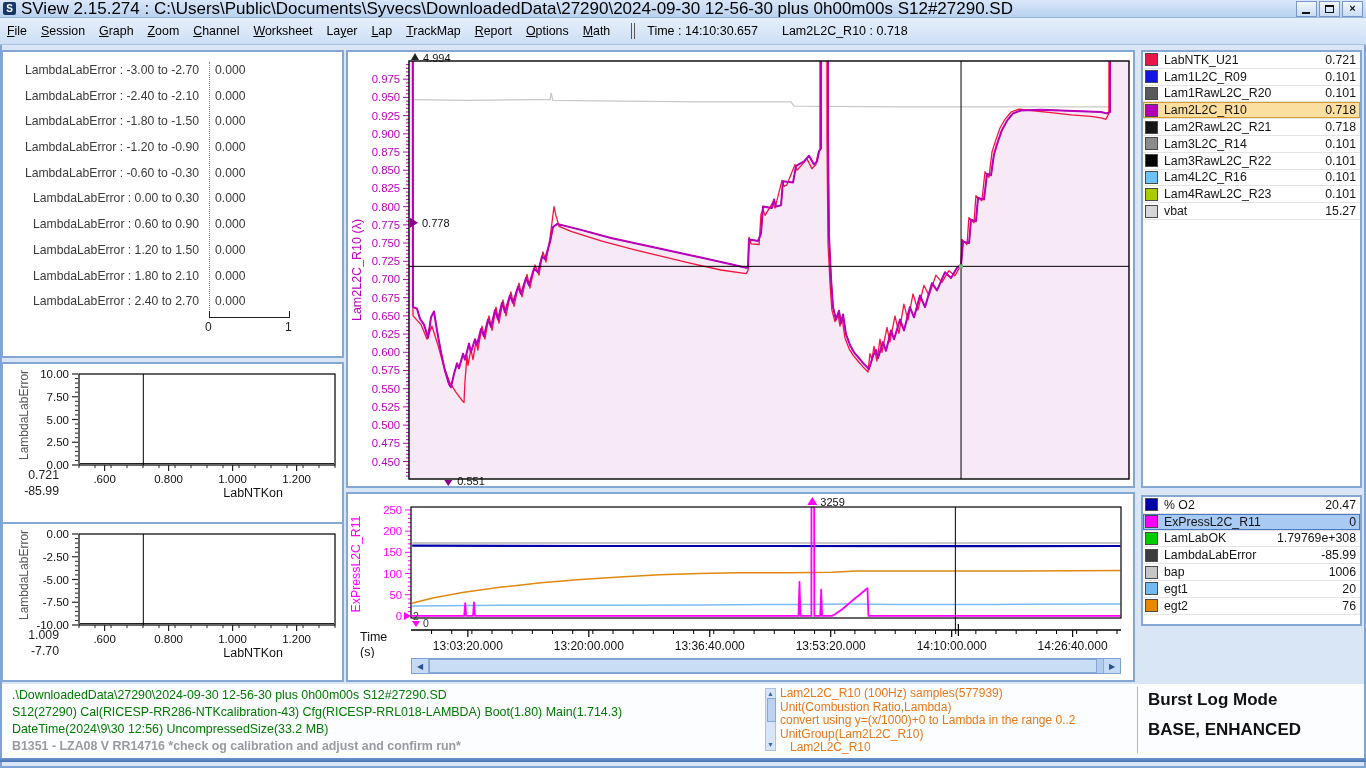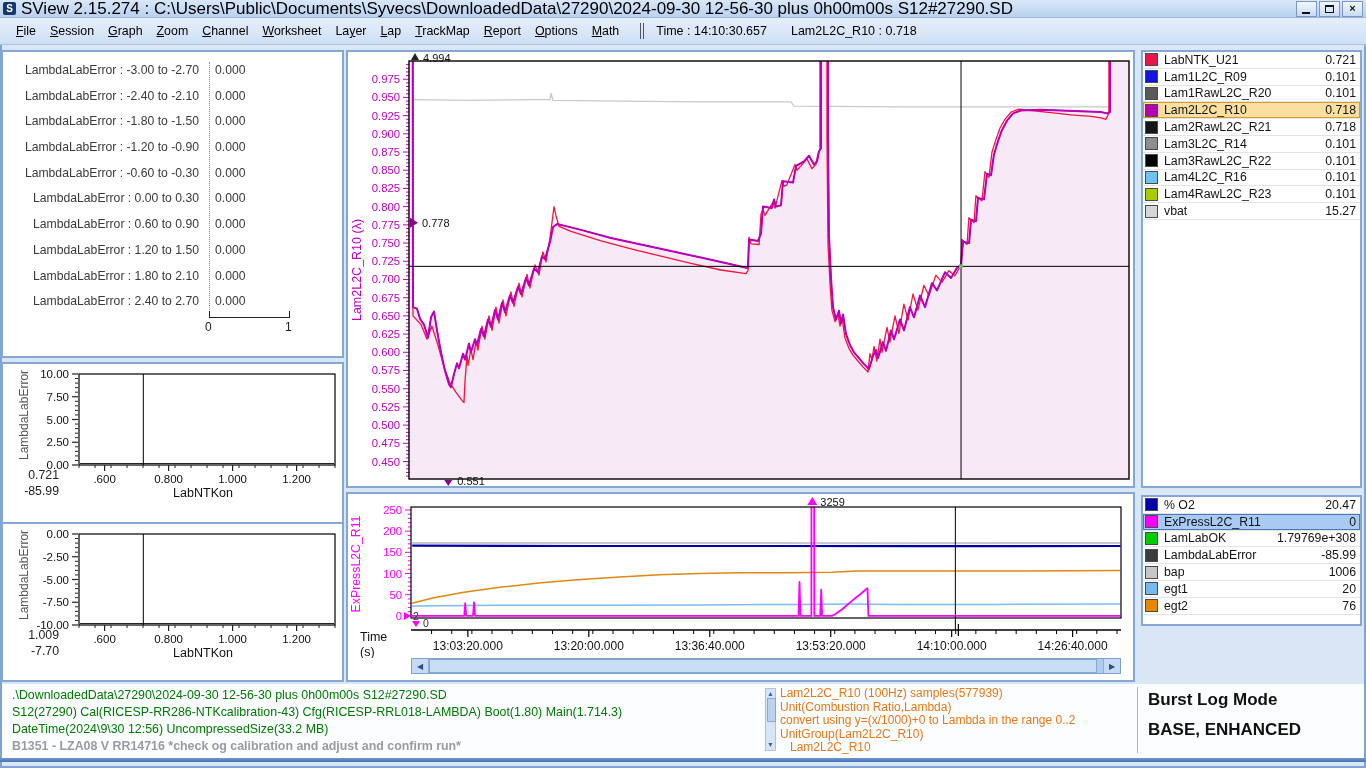--- a/index.html
+++ b/index.html
@@ -15,41 +15,41 @@
   .title-text{font-size:17px;color:#000;white-space:nowrap;overflow:hidden;flex:1;}
   .tb-btns{display:flex;gap:2px;margin-left:6px;flex:none;}
   .tb{width:19px;height:14px;border:1px solid #7A96C8;background:linear-gradient(#F2F7FE,#C8DCF4);position:relative;}
   .gl-min{position:absolute;left:5px;bottom:2px;width:8px;height:2px;background:#111;}
   .gl-max{position:absolute;left:5px;top:3px;width:9px;height:8px;border:1px solid #111;border-top-width:2px;box-sizing:border-box;}
   .gl-close{position:absolute;left:0;top:0;width:100%;text-align:center;font-size:11px;line-height:12px;font-weight:bold;color:#111;}
   
   #menubar{position:absolute;left:0;top:18px;width:1366px;height:27px;
     background:linear-gradient(#E6EFFB,#CDDFF5);border-bottom:1px solid #A8C2E2;
     display:flex;align-items:center;box-sizing:border-box;}
-  #menu-items{display:flex;align-items:center;height:100%;padding-left:9px;}
+  #menu-items{display:flex;align-items:center;height:100%;}
   .menu-item{padding:0 7px;font-size:12.4px;color:#000;line-height:26px;}
   .menu-sep{width:2px;height:16px;border-left:1px solid #555;border-right:1px solid #555;margin:0 12px 0 14px;}
   .menu-readout{font-size:12.5px;color:#000;display:flex;gap:24px;white-space:nowrap;}
   
   .panel{position:absolute;background:#fff;border:2px solid #84A7D4;box-sizing:border-box;overflow:hidden;}
   
   #hist-rows{position:absolute;left:0;top:6px;width:339px;}
   .hist-row{position:relative;height:25.7px;line-height:25.7px;font-size:12.2px;color:#3A3A3A;}
   .hist-label{position:absolute;right:143px;white-space:nowrap;}
   .hist-val{position:absolute;left:212px;}
   .hist-dotline{position:absolute;left:206px;top:10px;height:248px;border-left:1px dotted #8A8A8A;}
   .hist-axline{position:absolute;left:206px;top:265px;width:81px;height:1px;background:#222;}
   .hist-tick{position:absolute;top:259px;width:1px;height:6px;background:#222;}
   .hist-axlab{position:absolute;top:268px;font-size:12px;color:#222;}
   
   .vlab{position:absolute;left:14px;top:96px;transform:rotate(-90deg);transform-origin:0 0;
         font-size:12px;color:#555;white-space:nowrap;}
   .sc-r1{position:absolute;left:8px;top:104px;width:48px;text-align:right;font-size:12.3px;color:#222;}
   .sc-r2{position:absolute;left:8px;top:120px;width:48px;text-align:right;font-size:12.3px;color:#222;}
-  .sc-xlab{position:absolute;left:120px;top:122px;width:160px;text-align:center;font-size:12.5px;color:#111;}
+  .sc-xlab{position:absolute;left:120px;top:122px;width:160px;text-align:right;font-size:12.5px;color:#111;}
   
   .ch-row{display:flex;align-items:center;height:15.8px;border-bottom:1px solid #E4E4E4;padding:0 4px 0 2px;}
   .swatch{width:11px;height:11px;border:1px solid #4A4A4A;margin-right:6px;flex:none;box-sizing:content-box;}
   .ch-name{flex:1;font-size:12.3px;color:#141414;white-space:nowrap;overflow:hidden;}
   .ch-val{font-size:12.3px;color:#141414;margin-left:4px;}
   .sel1{background:#FBDFA0;box-shadow:inset 0 0 0 1px #D89B2E;}
   .sel2{background:#A9CBF3;box-shadow:inset 0 0 0 1px #4A78BE;}
   
   #b-scroll{position:absolute;left:63px;top:164px;width:710px;height:16px;background:#AFCBEE;
     border:1px solid #7EA2CF;box-sizing:border-box;display:flex;}

